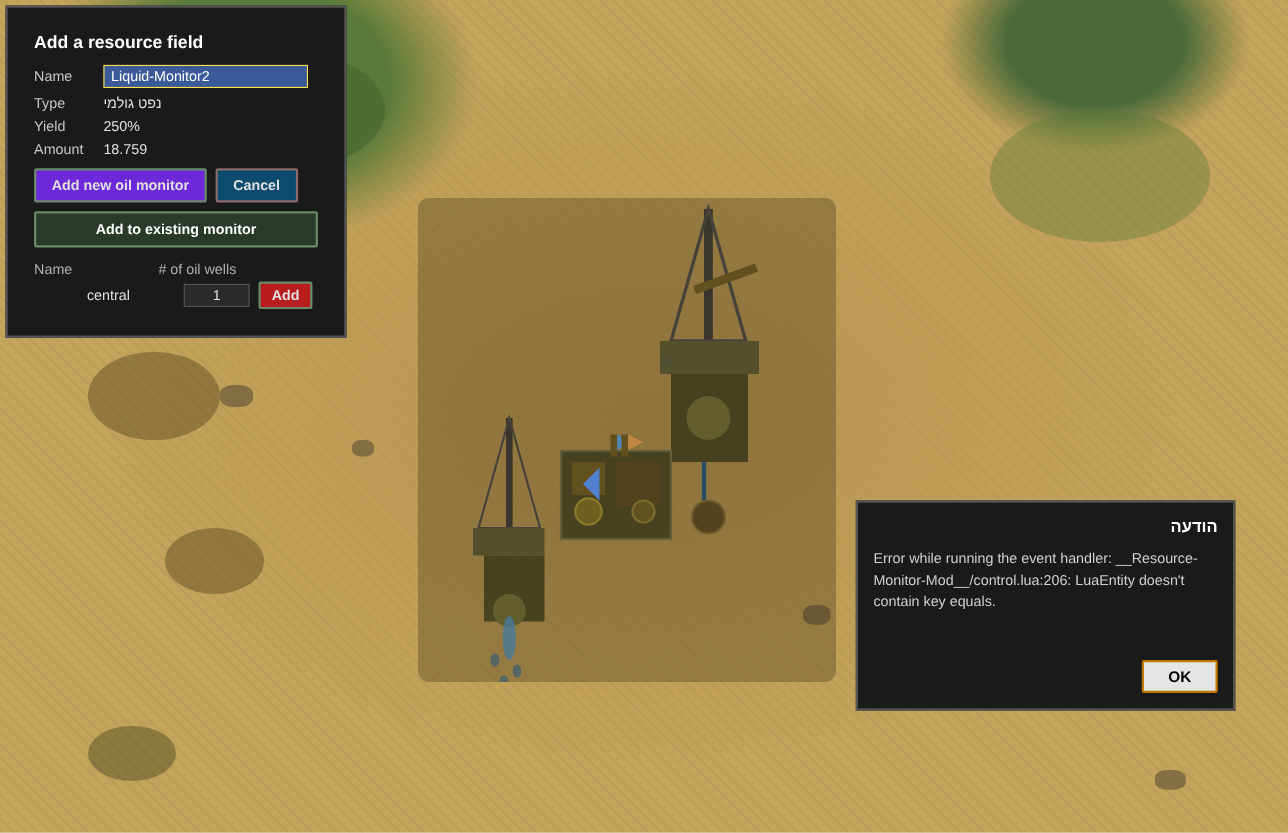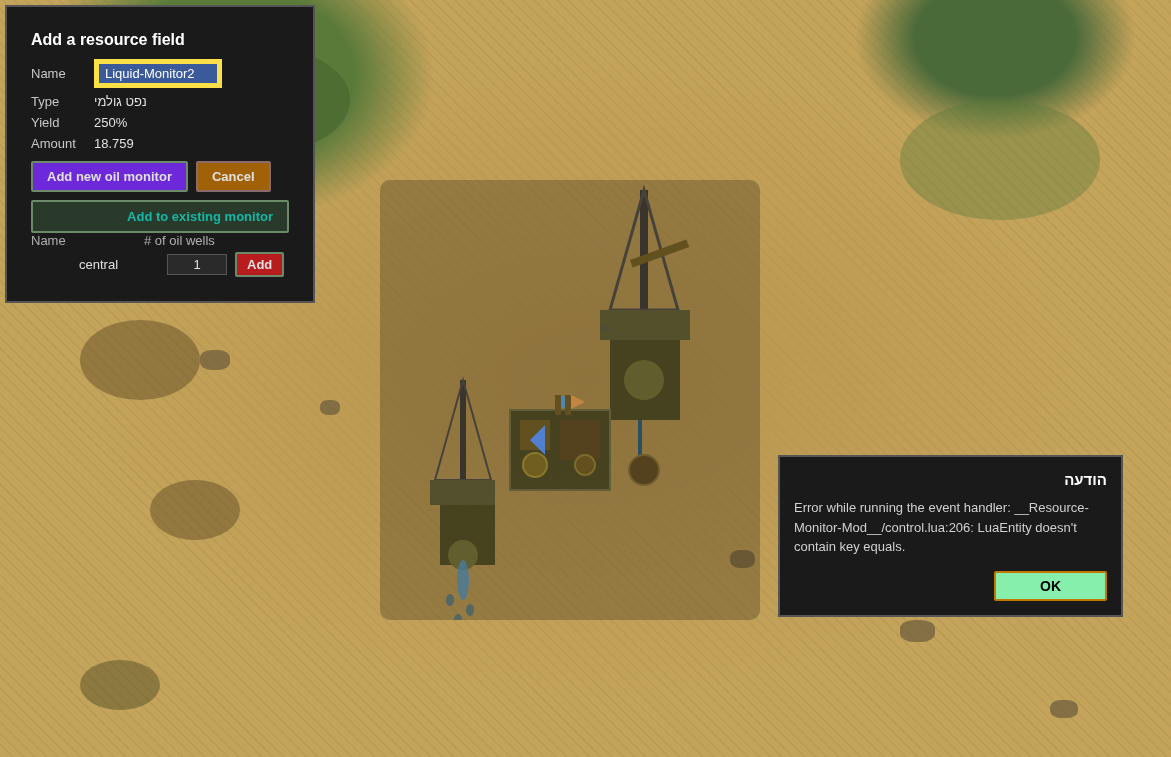--- a/index.html
+++ b/index.html
@@ -62,25 +62,25 @@
       font-size: 13px;
     }
 
     .field-value {
       color: #e0e0e0;
       font-size: 13px;
     }
 
     .name-input {
       background: #3a5a9a;
-      border: 5px solid #fde047;
+      border: 1px solid #fde047;
       color: #ffffff;
       padding: 2px 6px;
       font-size: 13px;
-      width: 128px;
+      width: 186px;
     }
 
     .btn-row {
       display: flex;
       gap: 8px;
       margin: 10px 0 8px 0;
     }
 
     .btn {
       padding: 6px 14px;
@@ -92,36 +92,36 @@
       background: #3a3a3a;
       border-radius: 2px;
     }
 
     .btn-add-new {
       background: #6d28d9;
       border-color: #6a8a6a;
     }
 
     .btn-cancel {
-      background: #a16207;
+      background: #0c4a6e;
       border-color: #8a6a6a;
     }
 
     .btn-add-existing {
       display: block;
       width: 100%;
       background: #2a3a2a;
       border: 2px solid #6a8a6a;
       padding: 7px 14px;
-      margin-bottom: 0;
-      text-align: right;
+      margin-bottom: 12px;
+      text-align: center;
       cursor: pointer;
       font-size: 13px;
       font-weight: bold;
-      color: #14b8a6;
+      color: #ffffff;
       border-radius: 2px;
     }
 
     .table-header {
       display: flex;
       align-items: center;
       gap: 8px;
       margin-bottom: 4px;
       color: #b0b0b0;
       font-size: 13px;
@@ -191,28 +191,29 @@
 
     .error-message {
       color: #d0d0d0;
       font-size: 13px;
       line-height: 1.5;
       margin-bottom: 14px;
     }
 
     .btn-ok {
       float: right;
-      background: #86efac;
+      background: #e5e5e5;
       border: 2px solid #c07800;
       color: #000000;
-      padding: 5px 44px;
+      padding: 5px 22px;
       cursor: pointer;
       font-size: 14px;
       font-weight: bold;
       border-radius: 2px;
+      margin-top: 29px;
     }
 
     .clearfix::after {
       content: '';
       display: table;
       clear: both;
     }
 
     
     .rock {

